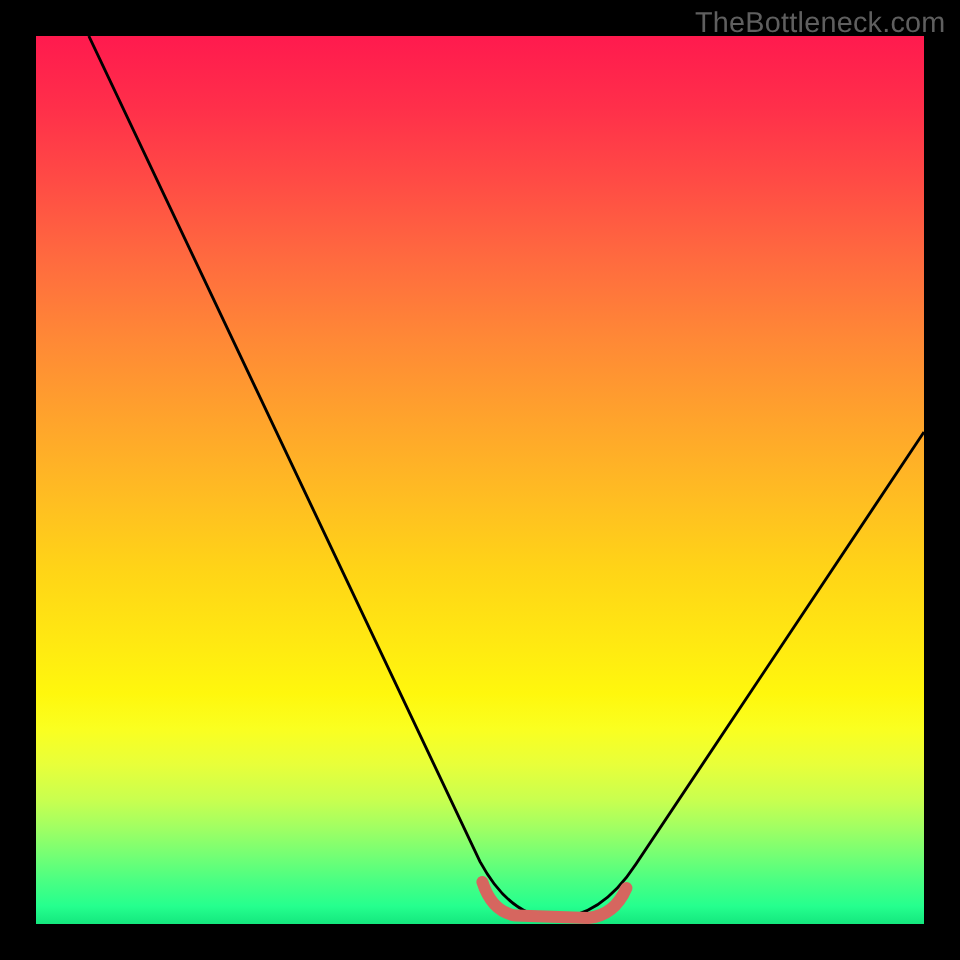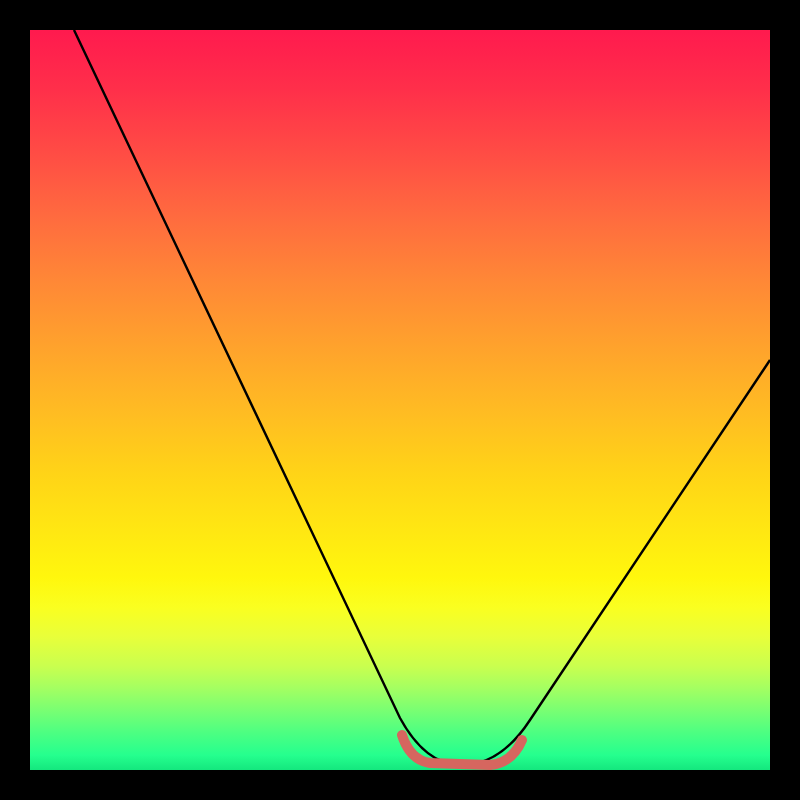--- a/index.html
+++ b/index.html
@@ -81,13 +81,14 @@
                Q 470 736 500 690
                L 740 330" fill="none" stroke="#000" stroke-width="2.4"></path>
 
       <path d="M 372 705
                Q 380 730 400 733
                L 460 735
                Q 482 733 492 710" fill="none" stroke="#d6665f" stroke-width="10" stroke-linecap="round" stroke-linejoin="round"></path>
     </svg>
   </div>
 
+  <div class="watermark">TheBottleneck.com</div>
 </div>
 
 </body></html>

